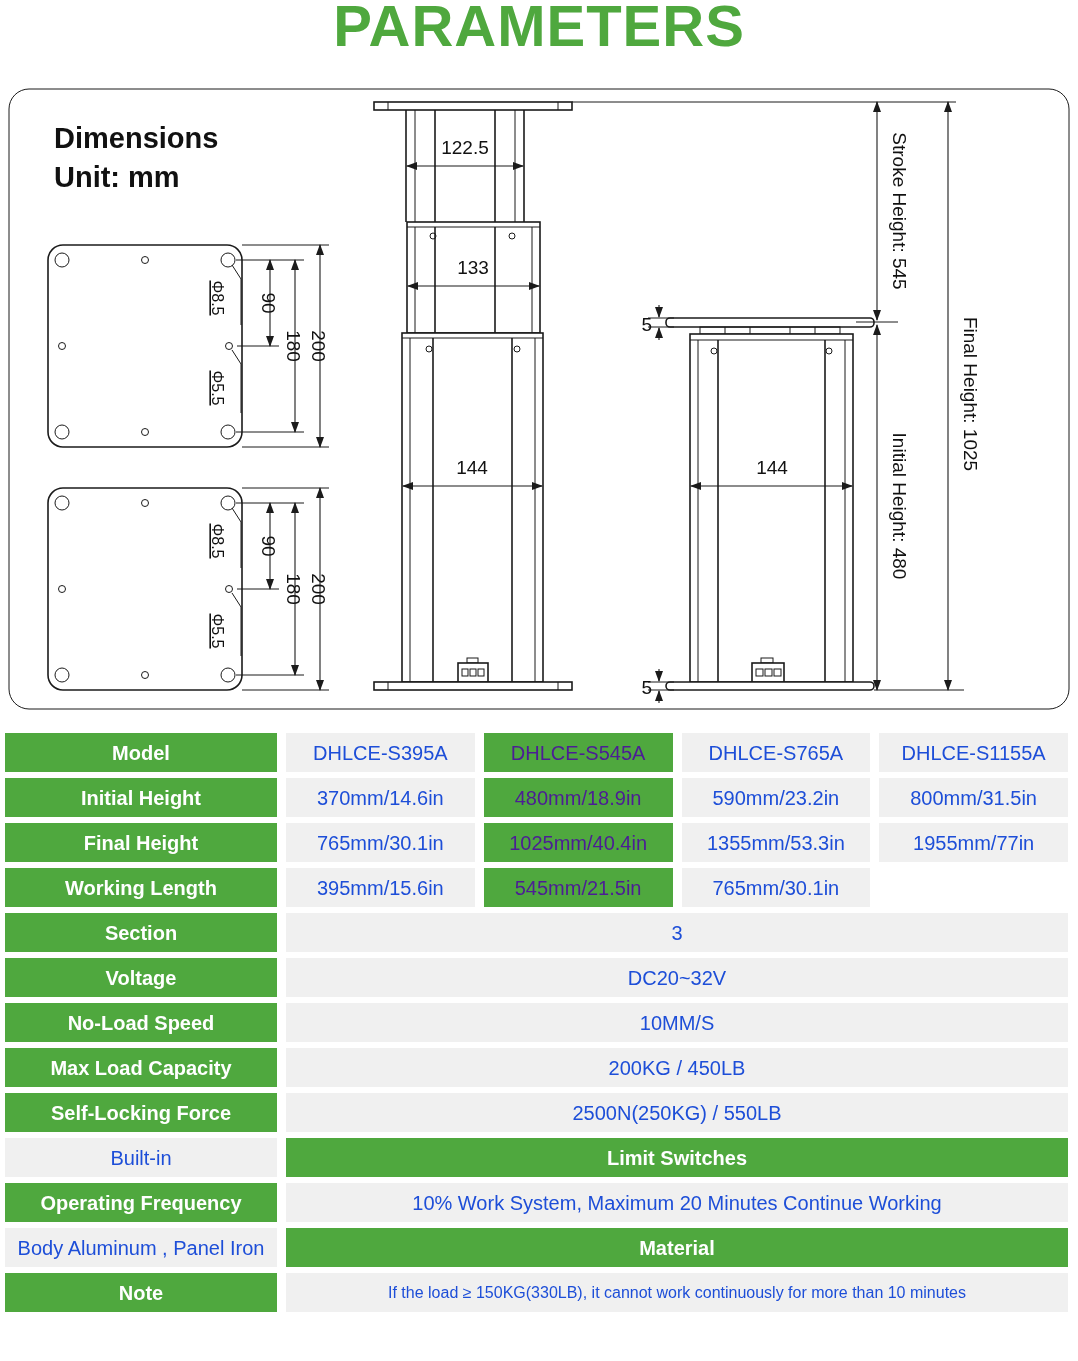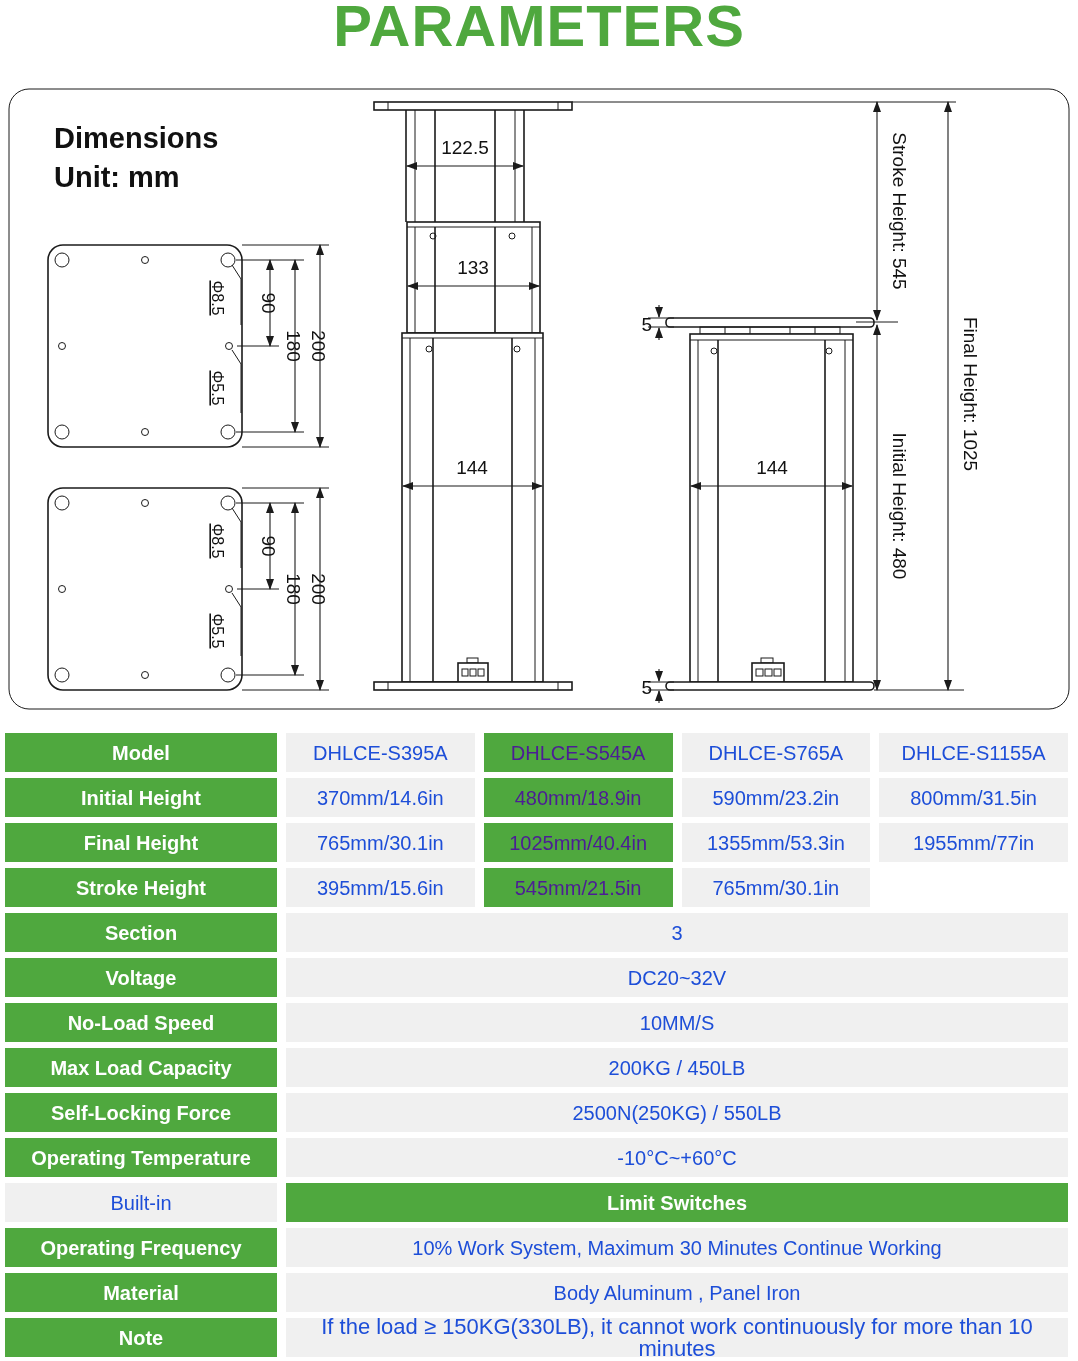--- a/index.html
+++ b/index.html
@@ -36,21 +36,21 @@
   .row{display:grid;column-gap:9px;}
   .grid5{grid-template-columns:272px 1fr 1fr 1fr 1fr;}
   .grid2{grid-template-columns:272px 1fr;}
   .cell{
     height:39px;display:flex;align-items:center;justify-content:center;
     font-size:20px;line-height:1;text-align:center;
   }
   .lbl{background:var(--green);color:#fff;font-weight:700;}
   .val{background:var(--cellgray);color:#1d4ed8;}
   .hl{background:var(--green);color:#4c1d95;}
-  .small{font-size:22px;}
+  .small{font-size:16px;}
 </style>
 </head>
 <body>
 
 <h1 class="title">PARAMETERS</h1>
 
 <svg class="diagram-svg" width="1066" height="628" viewBox="0 0 1066 628">
   <defs>
     <marker id="ah" markerWidth="11" markerHeight="8" refX="10" refY="4" orient="auto-start-reverse" markerUnits="userSpaceOnUse">
       <path d="M0,0 L11,4 L0,8 z" fill="#1b1b1b"></path>
@@ -223,21 +223,21 @@
 
   <div class="row grid5">
     <div class="cell lbl">Final Height</div>
     <div class="cell val">765mm/30.1in</div>
     <div class="cell hl">1025mm/40.4in</div>
     <div class="cell val">1355mm/53.3in</div>
     <div class="cell val">1955mm/77in</div>
   </div>
 
   <div class="row grid5">
-    <div class="cell lbl">Stroke Height</div>
+    <div class="cell lbl">Working Length</div>
     <div class="cell val">395mm/15.6in</div>
     <div class="cell hl">545mm/21.5in</div>
     <div class="cell val">765mm/30.1in</div>
   </div>
 
   <div class="row grid2">
     <div class="cell lbl">Section</div>
     <div class="cell val">3</div>
   </div>
 
@@ -254,38 +254,34 @@
   <div class="row grid2">
     <div class="cell lbl">Max Load Capacity</div>
     <div class="cell val">200KG / 450LB</div>
   </div>
 
   <div class="row grid2">
     <div class="cell lbl">Self-Locking Force</div>
     <div class="cell val">2500N(250KG) / 550LB</div>
   </div>
 
-  <div class="row grid2">
-    <div class="cell lbl">Operating Temperature</div>
-    <div class="cell val">-10°C~+60°C</div>
-  </div>
 
   <div class="row grid2">
     <div class="cell val">Built-in</div>
     <div class="cell lbl">Limit Switches</div>
   </div>
 
   <div class="row grid2">
     <div class="cell lbl">Operating Frequency</div>
-    <div class="cell val">10% Work System, Maximum 30 Minutes Continue Working</div>
-  </div>
-
-  <div class="row grid2">
+    <div class="cell val">10% Work System, Maximum 20 Minutes Continue Working</div>
+  </div>
+
+  <div class="row grid2">
+    <div class="cell val">Body Aluminum ,  Panel Iron</div>
     <div class="cell lbl">Material</div>
-    <div class="cell val">Body Aluminum ,  Panel Iron</div>
   </div>
 
   <div class="row grid2">
     <div class="cell lbl">Note</div>
     <div class="cell val small">If the load ≥ 150KG(330LB), it cannot work continuously for more than 10 minutes</div>
   </div>
 
 </div>
 
 </body></html>

